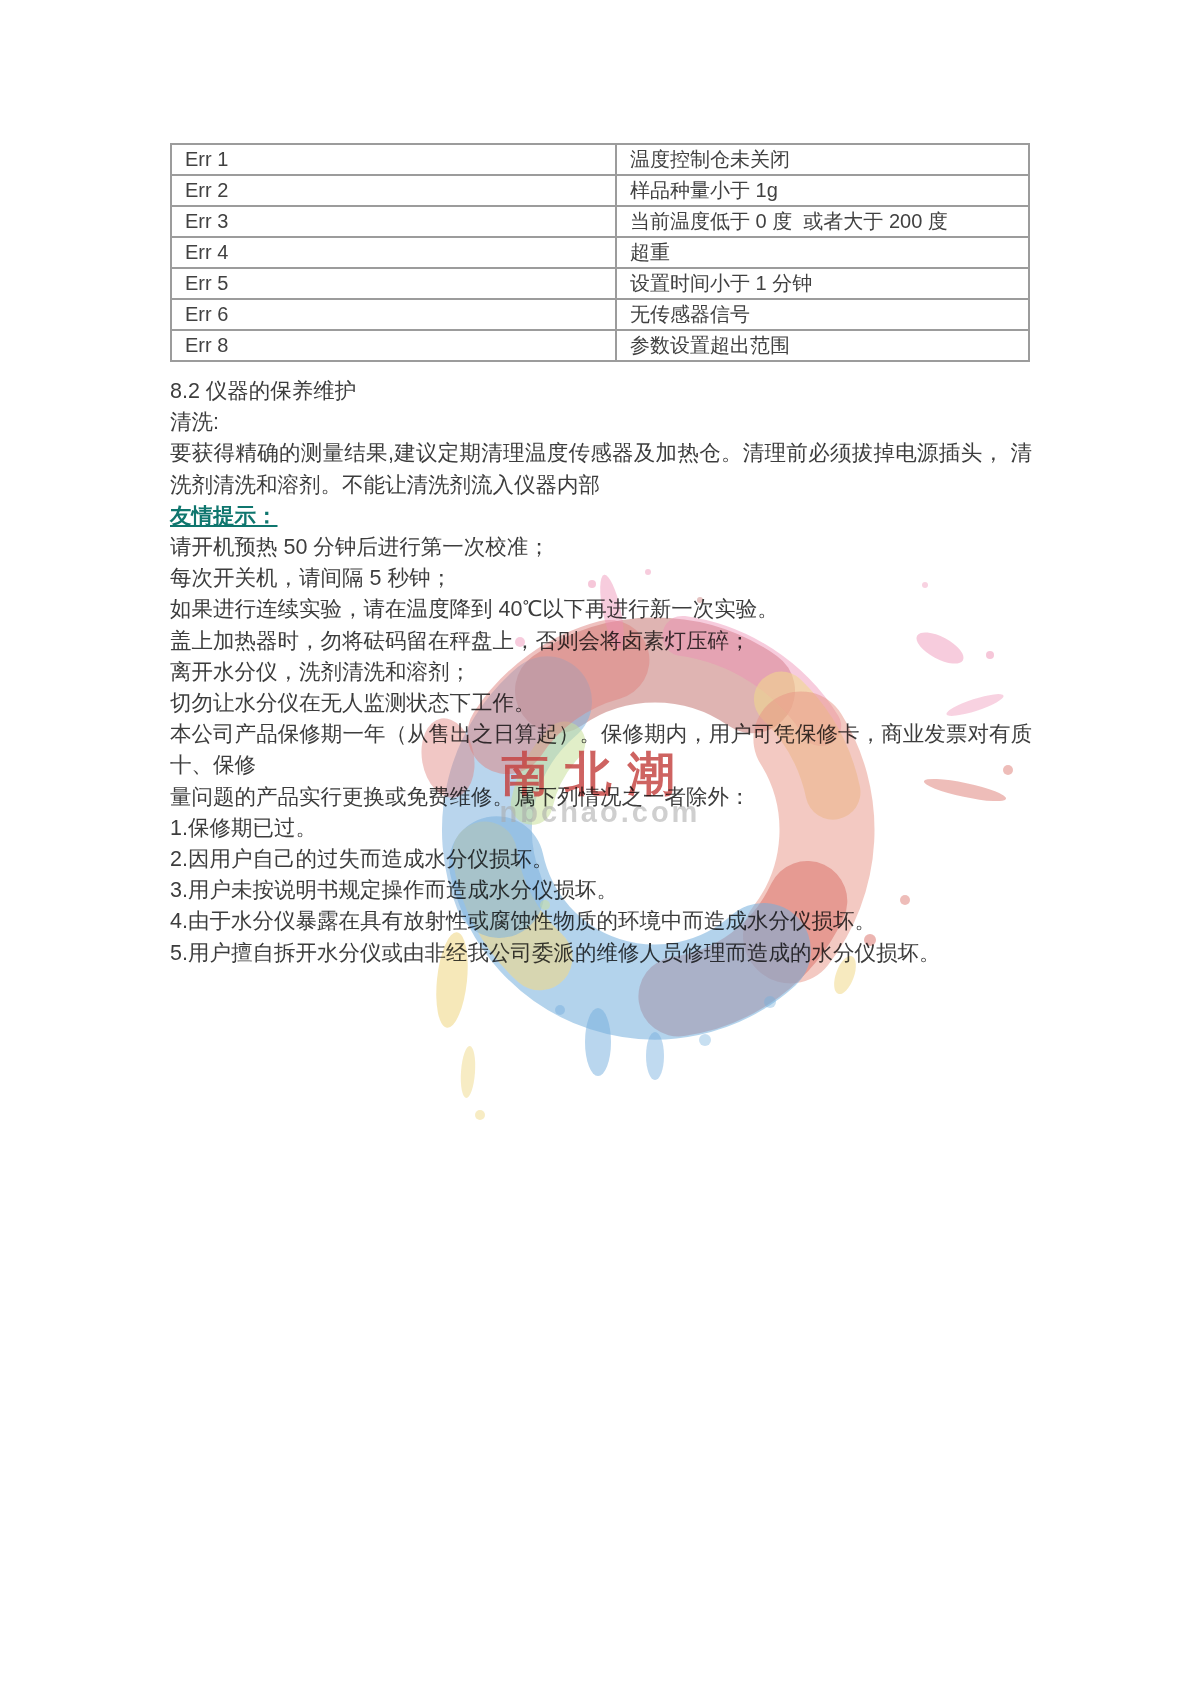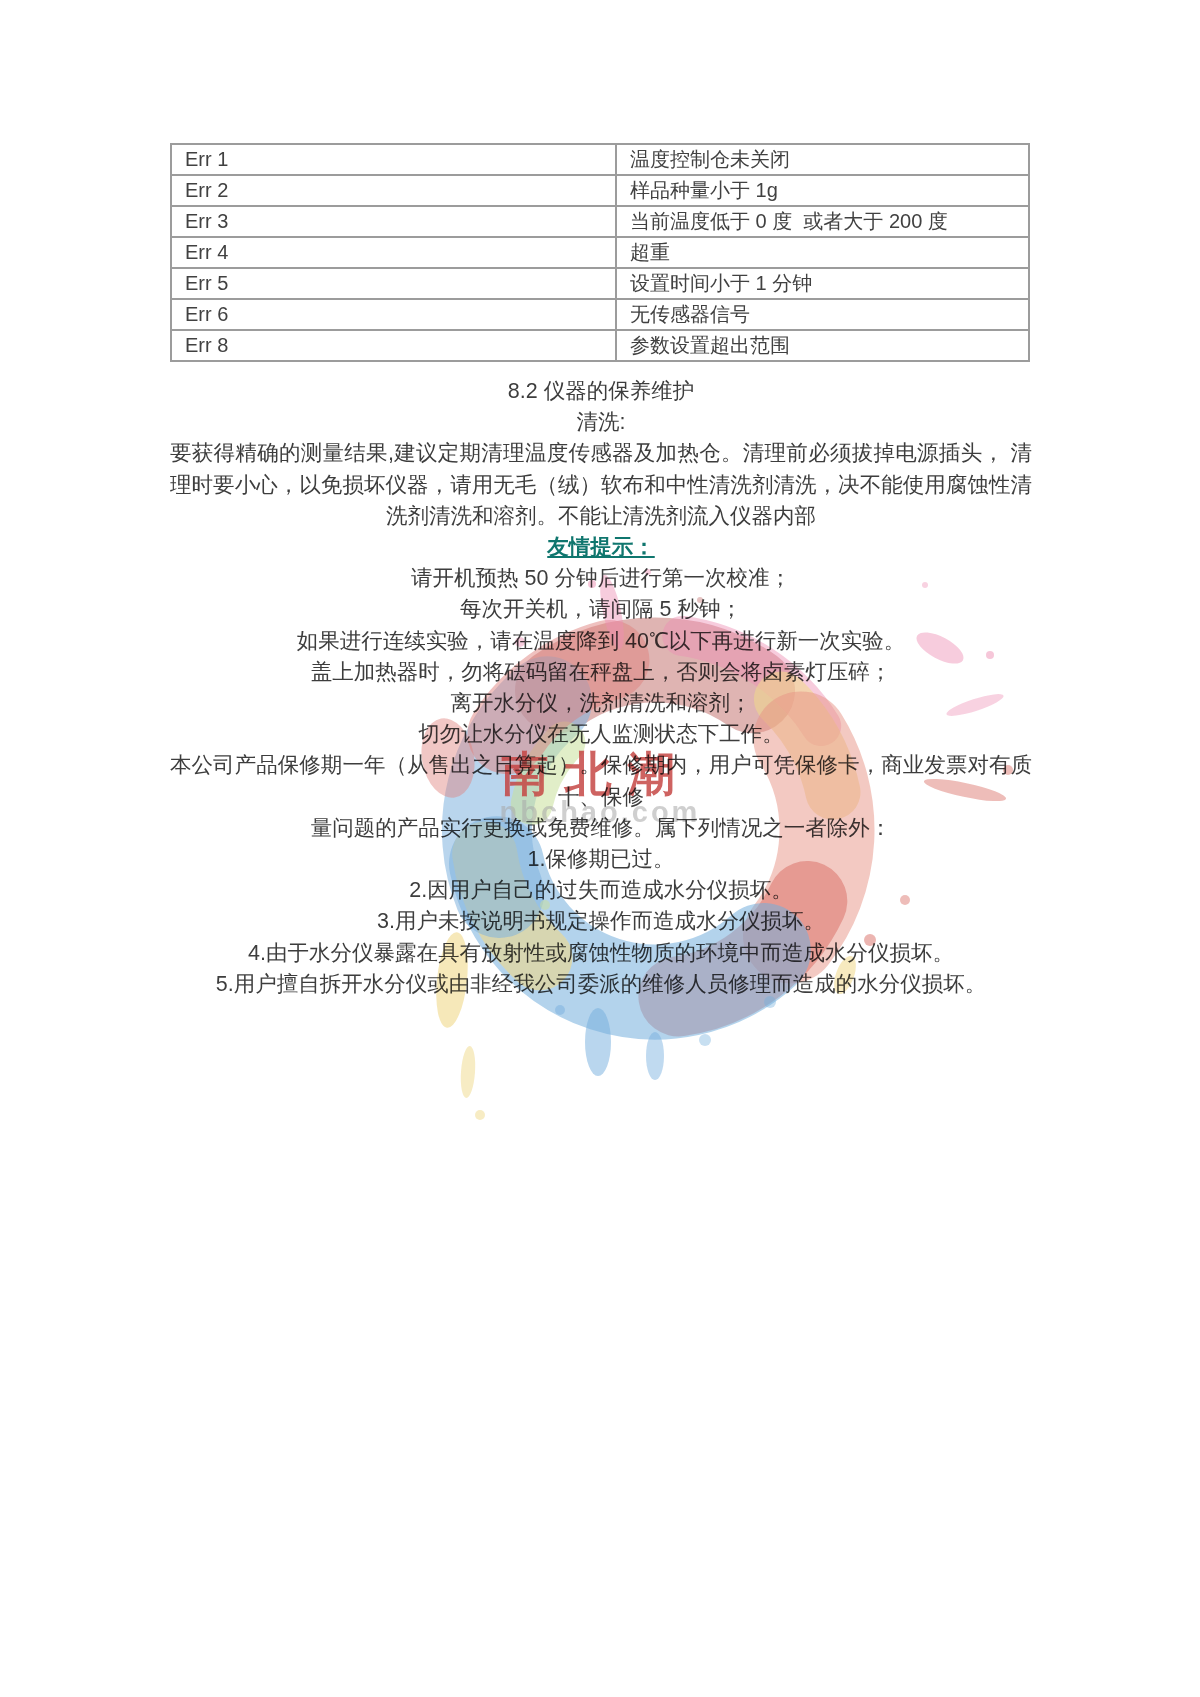--- a/index.html
+++ b/index.html
@@ -14,21 +14,21 @@
   }
   .err-table td{
     border:2px solid #9c9c9c;height:29px;padding:0 0 0 13px;
     font-size:20px;color:#414141;white-space:pre;vertical-align:middle;
   }
   
   .doc{
     position:absolute;left:170px;top:376px;width:862px;
     font-size:21.5px;line-height:31.2px;color:#3d3d3d;
   }
-  .line{white-space:pre;text-align:center;}
+  .line{white-space:pre;}
   .line.fill{white-space:normal;text-align:justify;text-align-last:justify;}
   .line.bold{font-weight:bold;color:#0f766e;text-decoration:underline;}
   
   .watermark{
     position:absolute;left:360px;top:550px;width:700px;height:580px;
     mix-blend-mode:multiply;pointer-events:none;
   }
   .wm-brand{
     font-family:"DejaVu Serif", serif;font-weight:bold;
   }
@@ -82,21 +82,20 @@
   </table>
 
   <div class="doc">
 
       <div class="line">8.2 仪器的保养维护</div>
 
       <div class="line">清洗:</div>
 
       <div class="line fill">要获得精确的测量结果,建议定期清理温度传感器及加热仓。清理前必须拔掉电源插头， 清</div>
 
-      <div class="line fill">理时要小心，以免损坏仪器，请用无毛（绒）软布和中性清洗剂清洗，决不能使用腐蚀性清</div>
 
       <div class="line">洗剂清洗和溶剂。不能让清洗剂流入仪器内部</div>
 
       <div class="line bold">友情提示：</div>
 
       <div class="line">请开机预热 50 分钟后进行第一次校准；</div>
 
       <div class="line">每次开关机，请间隔 5 秒钟；</div>
 
       <div class="line">如果进行连续实验，请在温度降到 40℃以下再进行新一次实验。</div>

